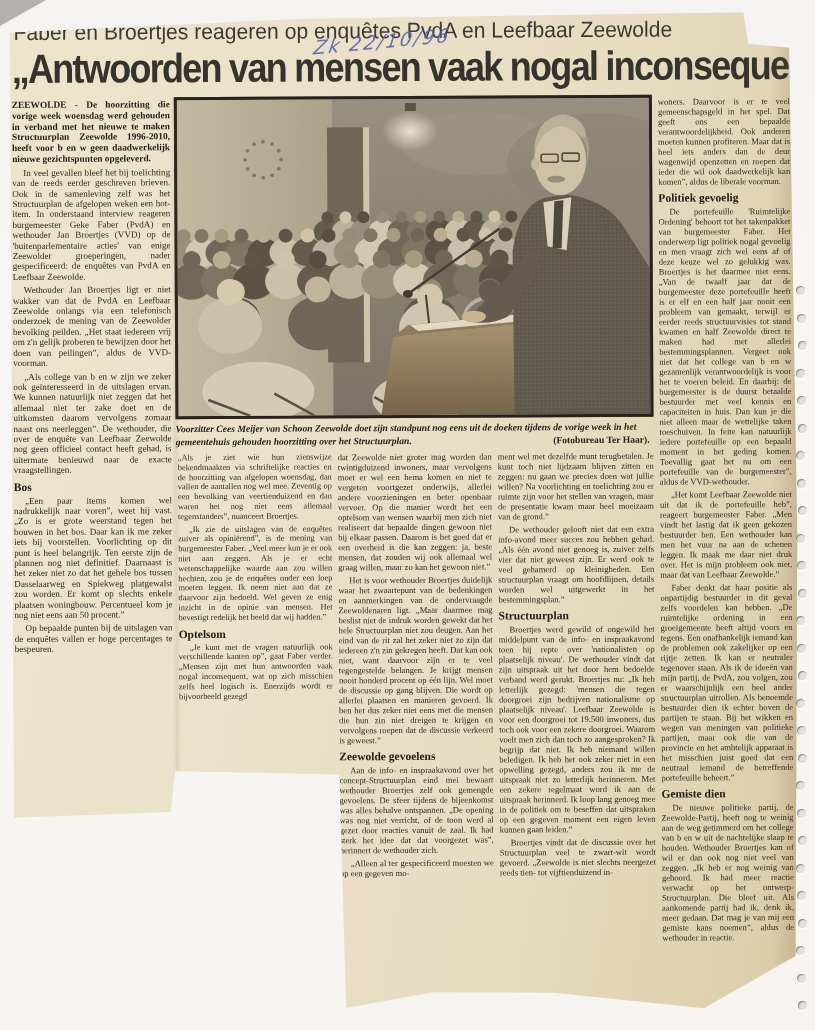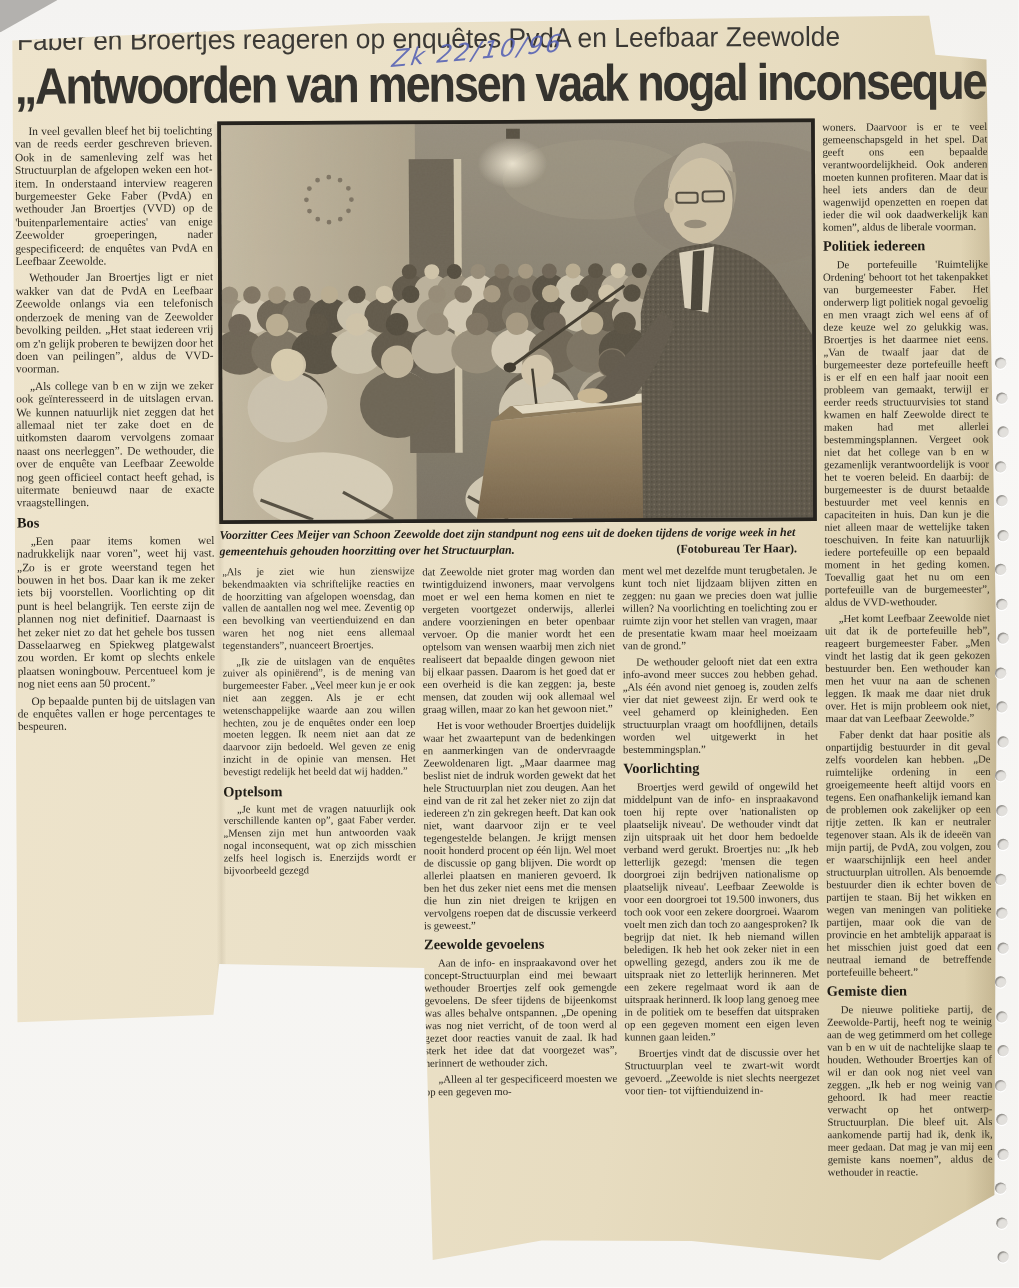--- a/index.html
+++ b/index.html
@@ -44,21 +44,21 @@
   }
   .photo{
     position:absolute;left:170px;top:88px;width:472px;height:316px;
     border:3px solid #26231e;background:#7e786c;
   }
   .caption{
     position:absolute;left:170px;top:414px;width:478px;height:27px;overflow:hidden;
     font-size:9.6px;line-height:12.5px;font-weight:bold;font-style:italic;color:#24211b;
   }
   .caption .credit{
-    position:absolute;right:16px;top:12.5px;font-style:normal;font-weight:bold;
+    position:absolute;right:4px;top:12.5px;font-style:normal;font-weight:bold;
   }
   .col{position:absolute;overflow:hidden;color:#2b2822;font-size:8.6px;line-height:10px;text-align:justify;}
   .col p{margin:0 0 3px 0;text-indent:11px;}
   .col p.flush{text-indent:0;}
   .col .lede{font-weight:bold;font-size:9.4px;line-height:10.8px;text-indent:0;color:#211e18;}
   .col h3{font-size:11.5px;line-height:12px;margin:5px 0 3px 0;color:#1f1c16;font-weight:bold;}
   .col1{left:8px;top:90px;width:158px;height:710px;font-size:9.1px;line-height:10.4px;}
   .col2{left:172px;top:444px;width:154px;height:318px;font-size:8.4px;line-height:9.8px;}
   .col3{left:332px;top:444px;width:154px;height:542px;}
   .col4{left:492px;top:444px;width:156px;height:542px;}
@@ -259,20 +259,21 @@
       <rect x="0" y="0" width="472" height="316" filter="url(#grain)" opacity="0.16"></rect>
     </svg>
   </div>
 
   <div class="caption">
     <span>Voorzitter Cees Meijer van Schoon Zeewolde doet zijn standpunt nog eens uit de doeken tijdens de vorige week in het gemeentehuis gehouden hoorzitting over het Structuurplan.</span>
     <span class="credit">(Fotobureau Ter Haar).</span>
   </div>
 
   <div class="col col1">
+    <p class="lede">ZEEWOLDE - De hoorzitting die vorige week woensdag werd gehouden in verband met het nieuwe te maken Structuurplan Zeewolde 1996-2010, heeft voor b en w geen daadwerkelijk nieuwe gezichtspunten opgeleverd.</p>
     <p>In veel gevallen bleef het bij toelichting van de reeds eerder geschreven brieven. Ook in de samenleving zelf was het Structuurplan de afgelopen weken een hot-item. In onderstaand interview reageren burgemeester Geke Faber (PvdA) en wethouder Jan Broertjes (VVD) op de 'buitenparlementaire acties' van enige Zeewolder groeperingen, nader gespecificeerd: de enquêtes van PvdA en Leefbaar Zeewolde.</p>
     <p>Wethouder Jan Broertjes ligt er niet wakker van dat de PvdA en Leefbaar Zeewolde onlangs via een telefonisch onderzoek de mening van de Zeewolder bevolking peilden. „Het staat iedereen vrij om z'n gelijk proberen te bewijzen door het doen van peilingen”, aldus de VVD-voorman.</p>
     <p>„Als college van b en w zijn we zeker ook geïnteresseerd in de uitslagen ervan. We kunnen natuurlijk niet zeggen dat het allemaal niet ter zake doet en de uitkomsten daarom vervolgens zomaar naast ons neerleggen”. De wethouder, die over de enquête van Leefbaar Zeewolde nog geen officieel contact heeft gehad, is uitermate benieuwd naar de exacte vraagstellingen.</p>
     <h3>Bos</h3>
     <p>„Een paar items komen wel nadrukkelijk naar voren”, weet hij vast. „Zo is er grote weerstand tegen het bouwen in het bos. Daar kan ik me zeker iets bij voorstellen. Voorlichting op dit punt is heel belangrijk. Ten eerste zijn de plannen nog niet definitief. Daarnaast is het zeker niet zo dat het gehele bos tussen Dasselaarweg en Spiekweg platgewalst zou worden. Er komt op slechts enkele plaatsen woningbouw. Percentueel kom je nog niet eens aan 50 procent.”</p>
     <p>Op bepaalde punten bij de uitslagen van de enquêtes vallen er hoge percentages te bespeuren.</p>
   </div>
 
   <div class="col col2">
     <p class="flush">„Als je ziet wie hun zienswijze bekendmaakten via schriftelijke reacties en de hoorzitting van afgelopen woensdag, dan vallen de aantallen nog wel mee. Zeventig op een bevolking van veertienduizend en dan waren het nog niet eens allemaal tegenstanders”, nuanceert Broertjes.</p>
@@ -284,29 +285,29 @@
   <div class="col col3">
     <p class="flush">dat Zeewolde niet groter mag worden dan twintigduizend inwoners, maar vervolgens moet er wel een hema komen en niet te vergeten voortgezet onderwijs, allerlei andere voorzieningen en beter openbaar vervoer. Op die manier wordt het een optelsom van wensen waarbij men zich niet realiseert dat bepaalde dingen gewoon niet bij elkaar passen. Daarom is het goed dat er een overheid is die kan zeggen: ja, beste mensen, dat zouden wij ook allemaal wel graag willen, maar zo kan het gewoon niet.”</p>
     <p>Het is voor wethouder Broertjes duidelijk waar het zwaartepunt van de bedenkingen en aanmerkingen van de ondervraagde Zeewoldenaren ligt. „Maar daarmee mag beslist niet de indruk worden gewekt dat het hele Structuurplan niet zou deugen. Aan het eind van de rit zal het zeker niet zo zijn dat iedereen z'n zin gekregen heeft. Dat kan ook niet, want daarvoor zijn er te veel tegengestelde belangen. Je krijgt mensen nooit honderd procent op één lijn. Wel moet de discussie op gang blijven. Die wordt op allerlei plaatsen en manieren gevoerd. Ik ben het dus zeker niet eens met die mensen die hun zin niet dreigen te krijgen en vervolgens roepen dat de discussie verkeerd is geweest.”</p>
     <h3>Zeewolde gevoelens</h3>
     <p>Aan de info- en inspraakavond over het concept-Structuurplan eind mei bewaart wethouder Broertjes zelf ook gemengde gevoelens. De sfeer tijdens de bijeenkomst was alles behalve ontspannen. „De opening was nog niet verricht, of de toon werd al gezet door reacties vanuit de zaal. Ik had sterk het idee dat dat voorgezet was”, herinnert de wethouder zich.</p>
     <p>„Alleen al ter gespecificeerd moesten we op een gegeven mo-</p>
   </div>
 
   <div class="col col4">
     <p class="flush">ment wel met dezelfde munt terugbetalen. Je kunt toch niet lijdzaam blijven zitten en zeggen: nu gaan we precies doen wat jullie willen? Na voorlichting en toelichting zou er ruimte zijn voor het stellen van vragen, maar de presentatie kwam maar heel moeizaam van de grond.”</p>
-    <p>De wethouder gelooft niet dat een extra info-avond meer succes zou hebben gehad. „Als één avond niet genoeg is, zouden zelfs vier dat niet geweest zijn. Er werd ook te veel gehamerd op kleinigheden. Een structuurplan vraagt om hoofdlijnen, details worden wel uitgewerkt in het bestemmingsplan.”</p>
-    <h3>Voorlichting</h3>
+    <p>De wethouder gelooft niet dat een extra info-avond meer succes zou hebben gehad. „Als één avond niet genoeg is, zuiver zelfs vier dat niet geweest zijn. Er werd ook te veel gehamerd op kleinigheden. Een structuurplan vraagt om hoofdlijnen, details worden wel uitgewerkt in het bestemmingsplan.”</p>
+    <h3>Structuurplan</h3>
     <p>Broertjes werd gewild of ongewild het middelpunt van de info- en inspraakavond toen hij repte over 'nationalisten op plaatselijk niveau'. De wethouder vindt dat zijn uitspraak uit het door hem bedoelde verband werd gerukt. Broertjes nu: „Ik heb letterlijk gezegd: 'mensen die tegen doorgroei zijn bedrijven nationalisme op plaatselijk niveau'. Leefbaar Zeewolde is voor een doorgroei tot 19.500 inwoners, dus toch ook voor een zekere doorgroei. Waarom voelt men zich dan toch zo aangesproken? Ik begrijp dat niet. Ik heb niemand willen beledigen. Ik heb het ook zeker niet in een opwelling gezegd, anders zou ik me de uitspraak niet zo letterlijk herinneren. Met een zekere regelmaat word ik aan de uitspraak herinnerd. Ik loop lang genoeg mee in de politiek om te beseffen dat uitspraken op een gegeven moment een eigen leven kunnen gaan leiden.”</p>
-    <p>Broertjes vindt dat de discussie over het Structuurplan veel te zwart-wit wordt gevoerd. „Zeewolde is niet slechts neergezet voor tien- tot vijftienduizend in-</p>
+    <p>Broertjes vindt dat de discussie over het Structuurplan veel te zwart-wit wordt gevoerd. „Zeewolde is niet slechts neergezet reeds tien- tot vijftienduizend in-</p>
   </div>
 
   <div class="col col5">
     <p class="flush">woners. Daarvoor is er te veel gemeenschapsgeld in het spel. Dat geeft ons een bepaalde verantwoordelijkheid. Ook anderen moeten kunnen profiteren. Maar dat is heel iets anders dan de deur wagenwijd openzetten en roepen dat ieder die wil ook daadwerkelijk kan komen”, aldus de liberale voorman.</p>
-    <h3>Politiek iedereen</h3>
+    <h3>Politiek gevoelig</h3>
     <p>De portefeuille 'Ruimtelijke Ordening' behoort tot het takenpakket van burgemeester Faber. Het onderwerp ligt politiek nogal gevoelig en men vraagt zich wel eens af of deze keuze wel zo gelukkig was. Broertjes is het daarmee niet eens. „Van de twaalf jaar dat de burgemeester deze portefeuille heeft is er elf en een half jaar nooit een probleem van gemaakt, terwijl er eerder reeds structuurvisies tot stand kwamen en half Zeewolde direct te maken had met allerlei bestemmingsplannen. Vergeet ook niet dat het college van b en w gezamenlijk verantwoordelijk is voor het te voeren beleid. En daarbij: de burgemeester is de duurst betaalde bestuurder met veel kennis en capaciteiten in huis. Dan kun je die niet alleen maar de wettelijke taken toeschuiven. In feite kan natuurlijk iedere portefeuille op een bepaald moment in het geding komen. Toevallig gaat het nu om een portefeuille van de burgemeester”, aldus de VVD-wethouder.</p>
     <p>„Het komt Leefbaar Zeewolde niet uit dat ik de portefeuille heb”, reageert burgemeester Faber. „Men vindt het lastig dat ik geen gekozen bestuurder ben. Een wethouder kan men het vuur na aan de schenen leggen. Ik maak me daar niet druk over. Het is mijn probleem ook niet, maar dat van Leefbaar Zeewolde.”</p>
     <p>Faber denkt dat haar positie als onpartijdig bestuurder in dit geval zelfs voordelen kan hebben. „De ruimtelijke ordening in een groeigemeente heeft altijd voors en tegens. Een onafhankelijk iemand kan de problemen ook zakelijker op een rijtje zetten. Ik kan er neutraler tegenover staan. Als ik de ideeën van mijn partij, de PvdA, zou volgen, zou er waarschijnlijk een heel ander structuurplan uitrollen. Als benoemde bestuurder dien ik echter boven de partijen te staan. Bij het wikken en wegen van meningen van politieke partijen, maar ook die van de provincie en het ambtelijk apparaat is het misschien juist goed dat een neutraal iemand de betreffende portefeuille beheert.”</p>
     <h3>Gemiste dien</h3>
     <p>De nieuwe politieke partij, de Zeewolde-Partij, heeft nog te weinig aan de weg getimmerd om het college van b en w uit de nachtelijke slaap te houden. Wethouder Broertjes kan of wil er dan ook nog niet veel van zeggen. „Ik heb er nog weinig van gehoord. Ik had meer reactie verwacht op het ontwerp-Structuurplan. Die bleef uit. Als aankomende partij had ik, denk ik, meer gedaan. Dat mag je van mij een gemiste kans noemen”, aldus de wethouder in reactie.</p>
   </div>
 
   <div class="crease-col"></div>
   <div class="crease-right"></div>
 </div>

